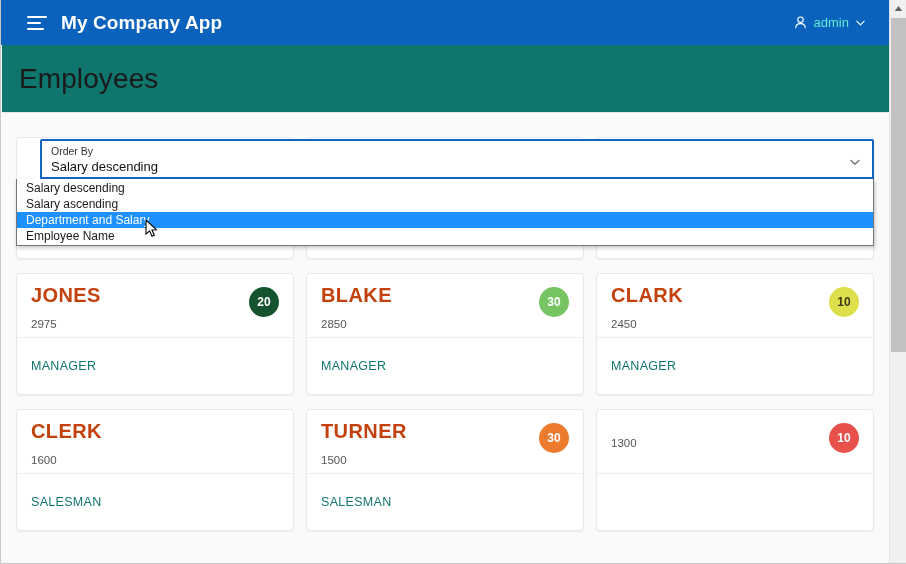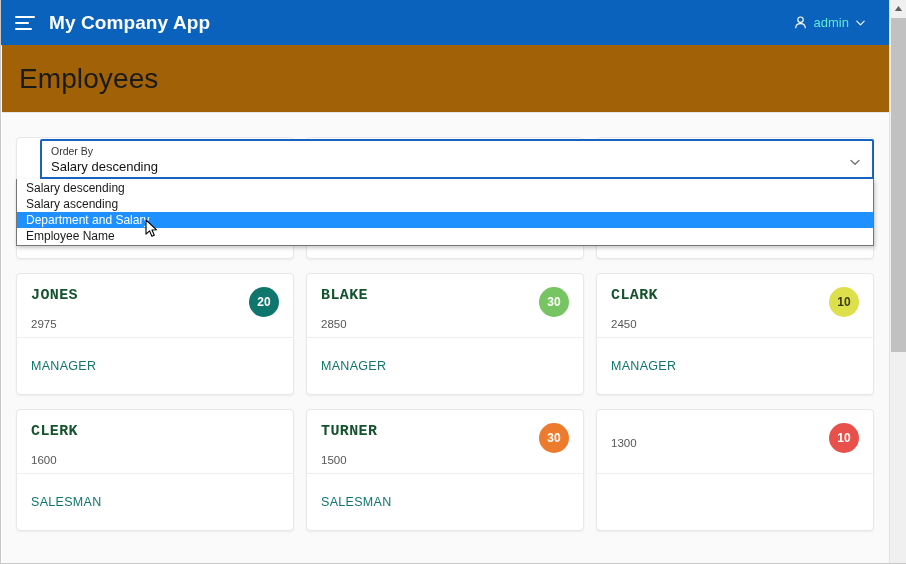--- a/index.html
+++ b/index.html
@@ -24,21 +24,21 @@
 
   
   #appbar {
     position: absolute;
     top: 0; left: 0;
     width: 889px;
     height: 45px;
     background: #0a62bd;
     display: flex;
     align-items: center;
-    padding: 0 16px 0 14px;
+    padding: 0 16px 0 26px;
   }
   #hamburger {
     width: 20px;
     height: 14px;
     display: flex;
     flex-direction: column;
     justify-content: space-between;
     margin-right: 14px;
     cursor: pointer;
   }
@@ -72,21 +72,21 @@
   }
   #user-area svg { display: block; }
   .user-name { color: #5eead4; font-size: 13px; }
 
   
   #page-heading {
     position: absolute;
     top: 45px; left: 1px;
     width: 888px;
     height: 68px;
-    background: #a16207;
+    background: #0f766e;
     border-bottom: 1px solid #e6e6e6;
     display: flex;
     align-items: center;
     padding-left: 17px;
   }
   #page-title {
     font-size: 28px;
     font-weight: 400;
     color: #1a1a1a;
     letter-spacing: .1px;
@@ -120,26 +120,25 @@
     box-shadow: 0 1px 2px rgba(0,0,0,.06);
     overflow: hidden;
   }
   .card-head {
     position: relative;
     height: 64px;
     padding: 13px 14px 0 14px;
     border-bottom: 1px solid #eeeeee;
   }
   .emp-name {
-    font-size: 15px;
+    font-size: 20px;
     font-weight: bold;
-    color: #14532d;
+    color: #c2410c;
     letter-spacing: .4px;
     line-height: 17px;
-    font-family: Liberation Mono, monospace;
   }
   .emp-salary {
     font-size: 11.5px;
     color: #555555;
     line-height: 16px;
     margin-top: 12px;
   }
   .badge {
     position: absolute;
     top: 13px;
@@ -320,21 +319,21 @@
           <div class="card-head">
             <div class="emp-name"></div>
             <div class="emp-salary"></div>
           </div>
           <div class="card-job">ANALYST</div>
         </div>
         <div class="card">
           <div class="card-head">
             <div class="emp-name">JONES</div>
             <div class="emp-salary">2975</div>
-            <div class="badge" style="background: #0f766e; color: rgb(255, 255, 255);">20</div>
+            <div class="badge" style="background: #14532d; color: rgb(255, 255, 255);">20</div>
           </div>
           <div class="card-job">MANAGER</div>
         </div>
         <div class="card">
           <div class="card-head">
             <div class="emp-name">BLAKE</div>
             <div class="emp-salary">2850</div>
             <div class="badge" style="background: rgb(118, 196, 98); color: rgb(255, 255, 255);">30</div>
           </div>
           <div class="card-job">MANAGER</div>

